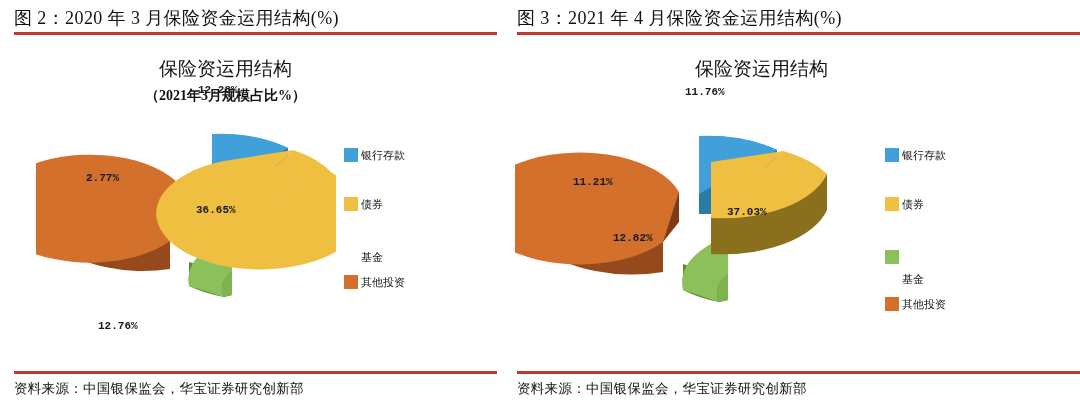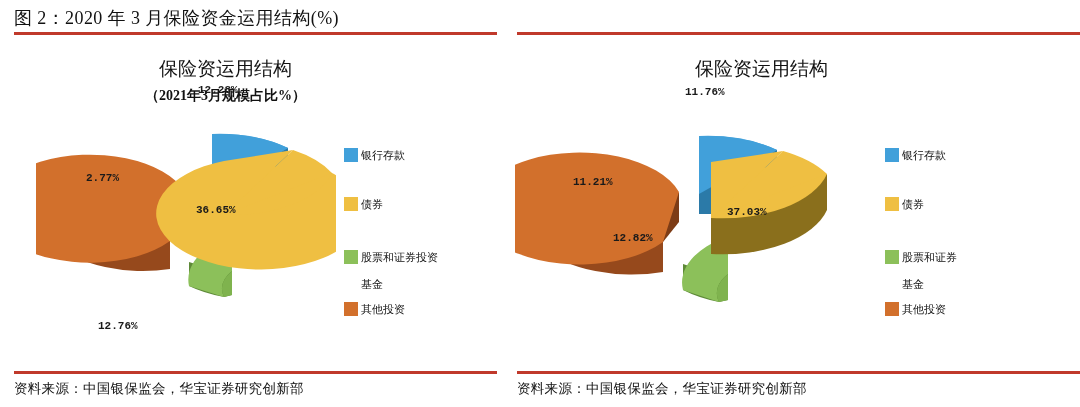--- a/index.html
+++ b/index.html
@@ -139,41 +139,40 @@
 
       <div class="legend">
         <div class="legend-row">
           <span class="swatch" style="background:#41a0da"></span>
           <span class="legend-label">银行存款</span>
         </div>
         <div class="legend-row" style="margin-bottom:30px;">
           <span class="swatch" style="background:#efbf42"></span>
           <span class="legend-label">债券</span>
         </div>
-        <div class="legend-row two-line">
-          <span class="swatch" style="background:#8cc05a"></span>
-          <span class="legend-label">股票和证券投资</span>
-        </div>
         <div class="legend-row" style="margin-bottom:2px;">
           <span class="swatch" style="background:transparent"></span>
           <span class="legend-label">基金</span>
         </div>
         <div class="legend-row">
           <span class="swatch" style="background:#d2702c"></span>
           <span class="legend-label">其他投资</span>
         </div>
       </div>
     </div>
 
     <div class="rule bottom"></div>
     <div class="footnote">资料来源：中国银保监会，华宝证券研究创新部</div>
   </div>
 
   <div class="panel right">
 
+    <div class="fig-header">
+      <div class="fig-title">图 3：2021 年 4 月保险资金运用结构(%)</div>
+    </div>
     <div class="rule top"></div>
 
     <div class="chart-wrap">
 
       <div class="chart-title">
         <div class="line1">保险资运用结构</div>
       </div>
 
       <div class="pie-holder">
         <svg width="340" height="230" viewBox="0 0 340 230">
@@ -217,21 +216,20 @@
         <div class="legend-row">
           <span class="swatch" style="background:#41a0da"></span>
           <span class="legend-label">银行存款</span>
         </div>
         <div class="legend-row" style="margin-bottom:30px;">
           <span class="swatch" style="background:#efbf42"></span>
           <span class="legend-label">债券</span>
         </div>
         <div class="legend-row two-line">
           <span class="swatch" style="background:#8cc05a"></span>
-          <span class="legend-label">股票和证券</span>
         </div>
         <div class="legend-row" style="margin-bottom:2px;">
           <span class="swatch" style="background:transparent"></span>
           <span class="legend-label">基金</span>
         </div>
         <div class="legend-row">
           <span class="swatch" style="background:#d2702c"></span>
           <span class="legend-label">其他投资</span>
         </div>
       </div>

